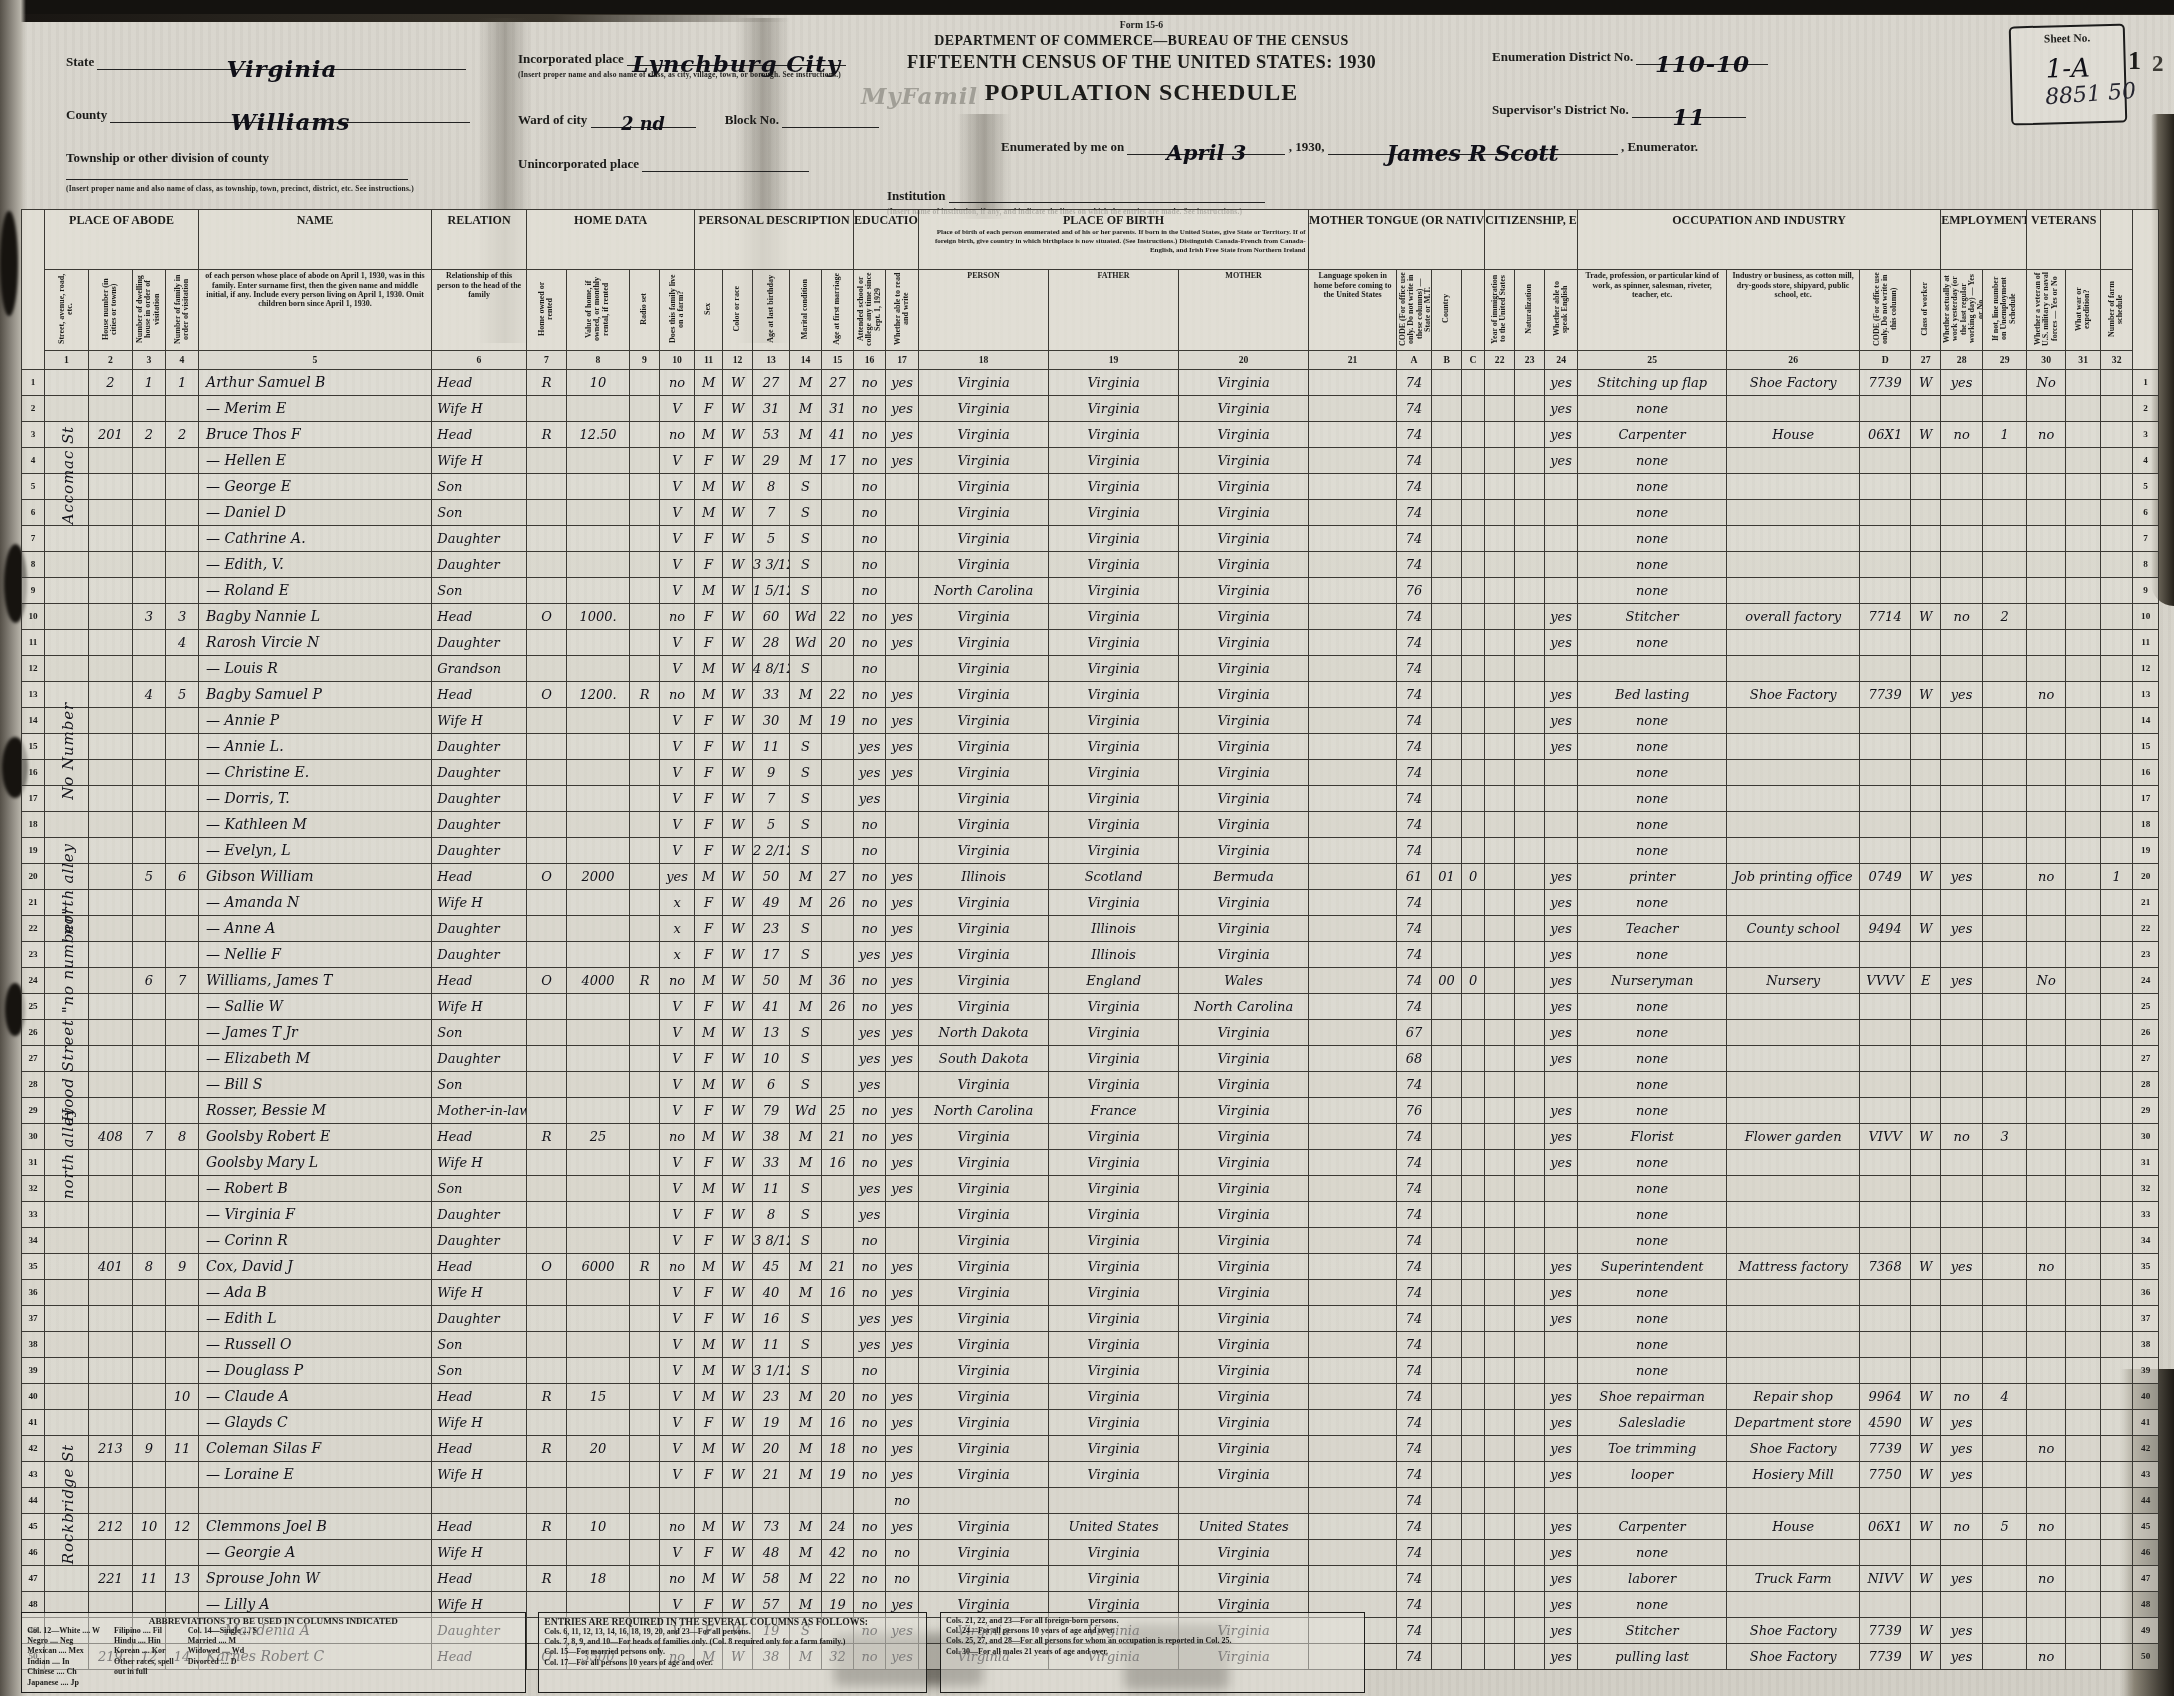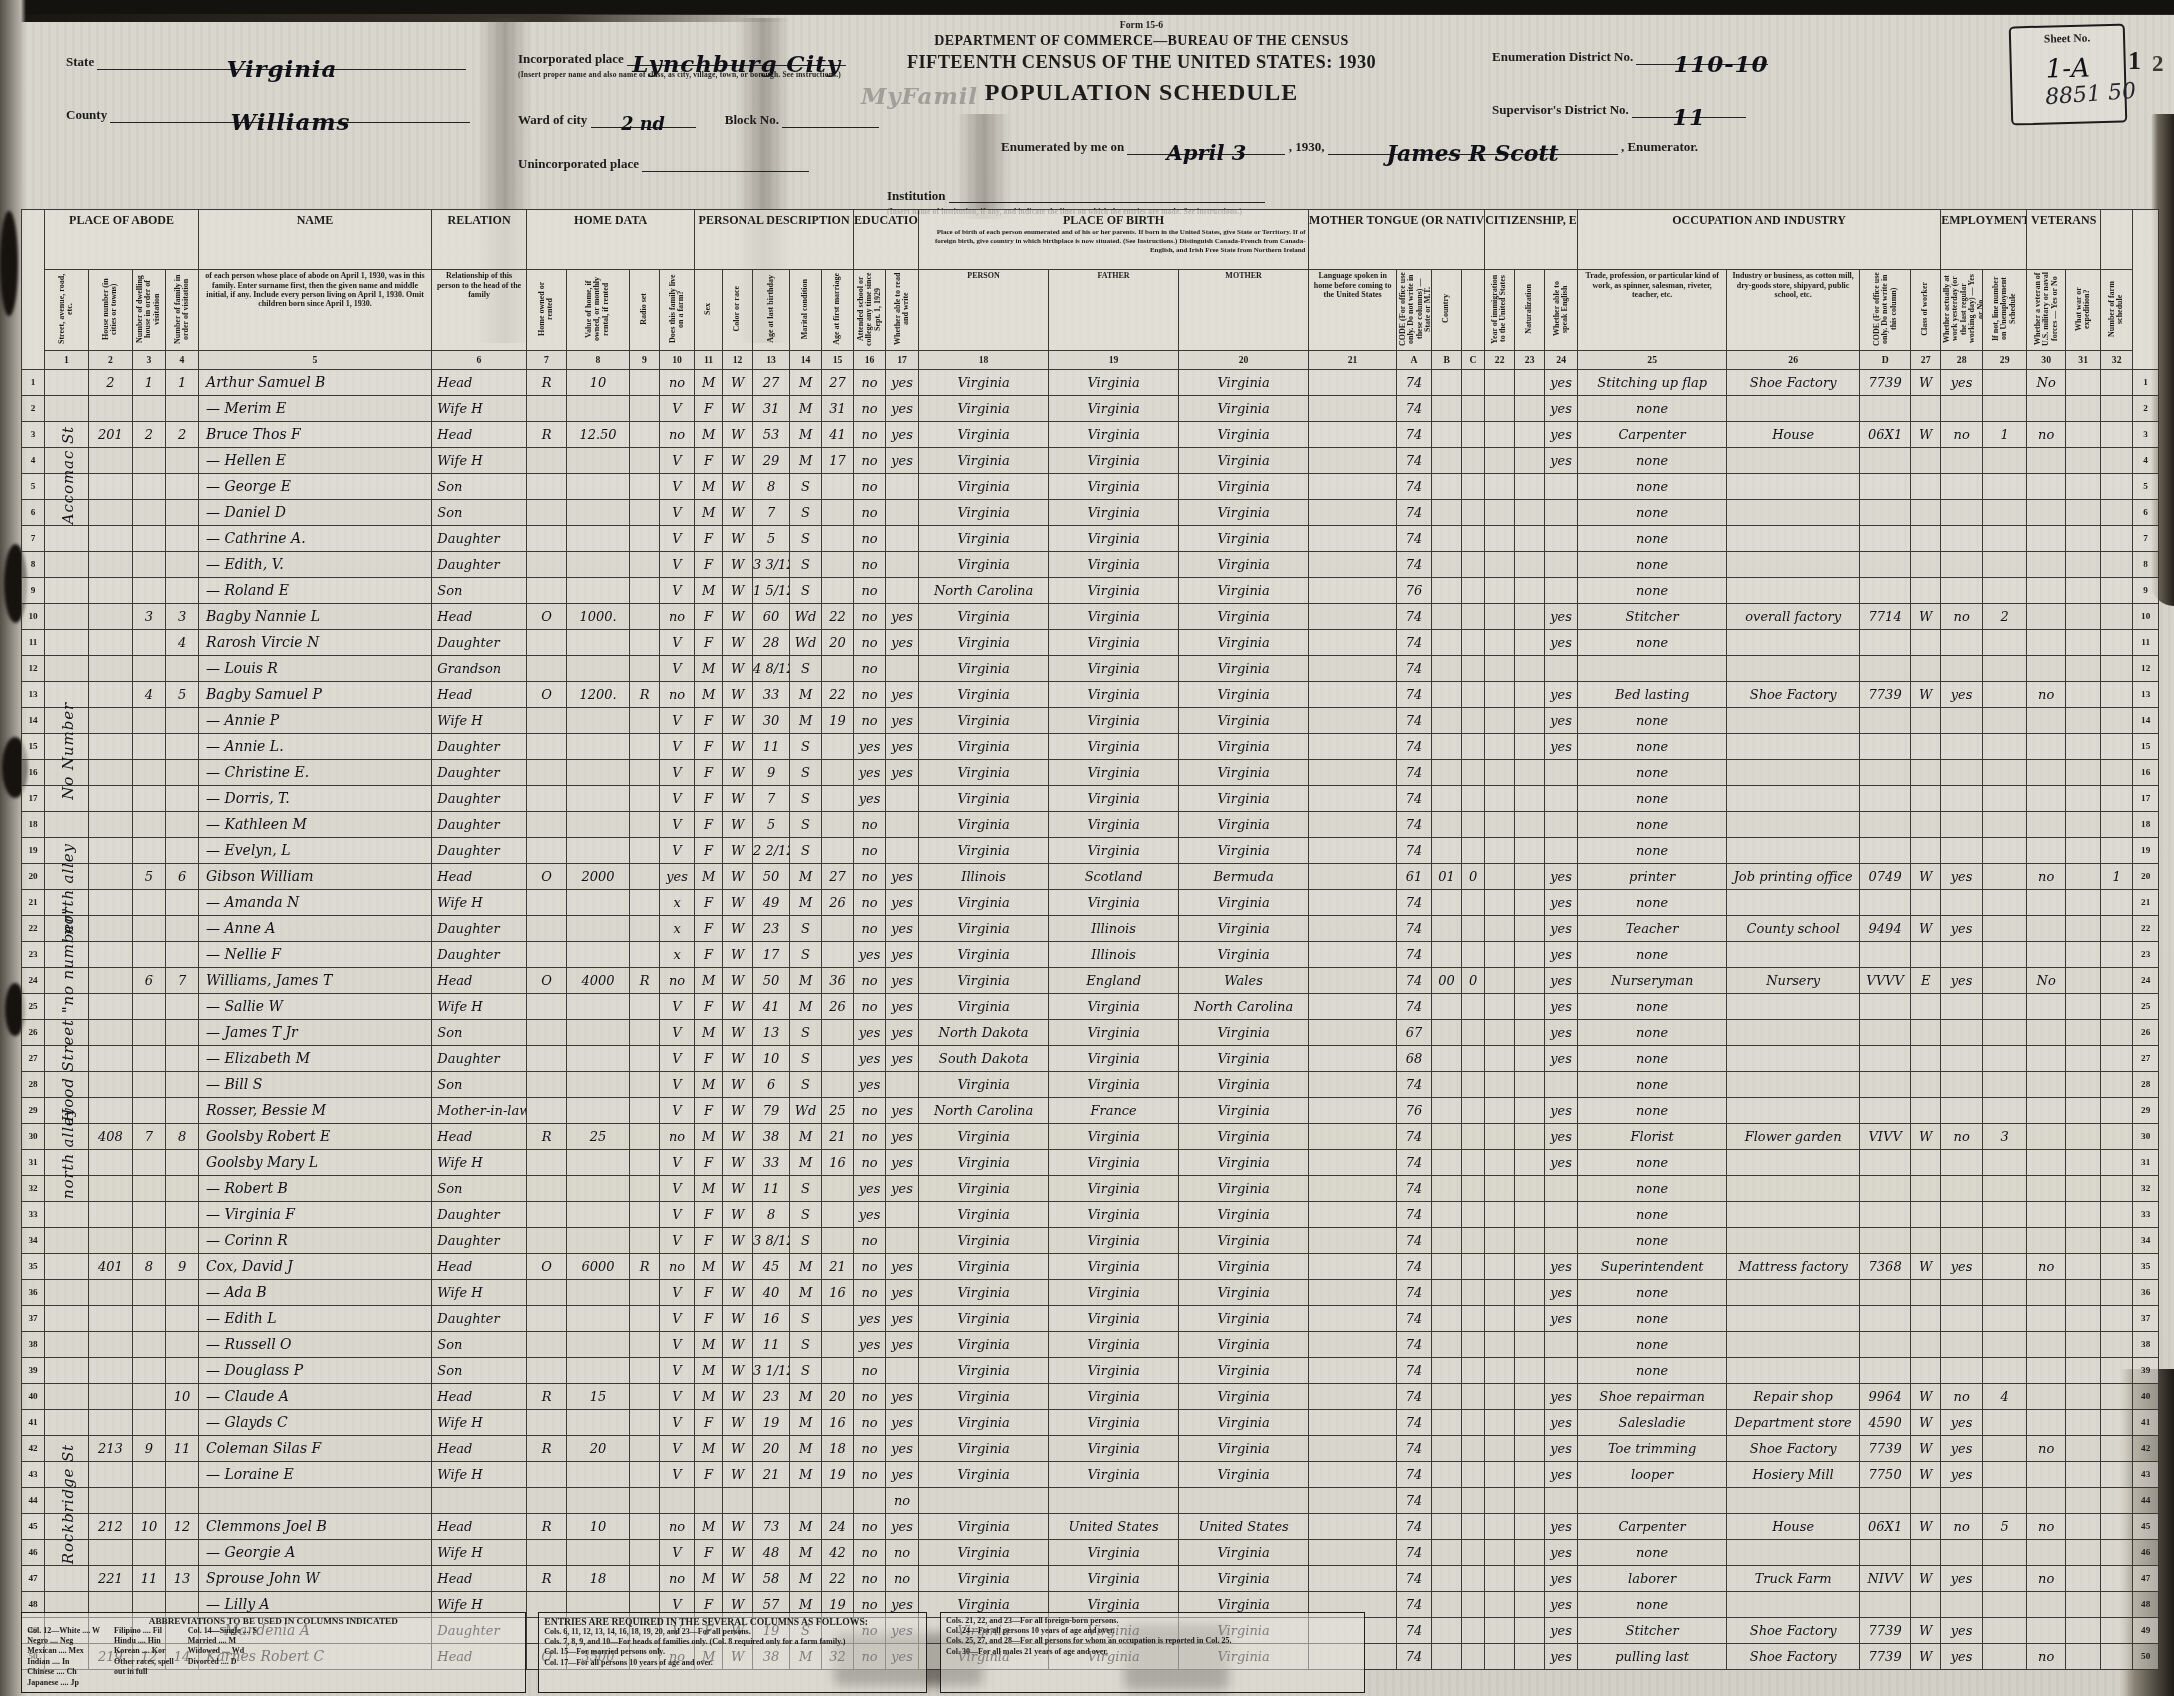--- a/index.html
+++ b/index.html
@@ -87,20 +87,25 @@
   <div class="hdr">
 
     <div class="fld" style="left:66px;top:54px;">
       <span>State</span>
       <span class="rule" style="width:369px;text-align:center;"><span class="hw hw-lg">Virginia</span></span>
     </div>
     <div class="fld" style="left:66px;top:107px;">
       <span>County</span>
       <span class="rule" style="width:360px;text-align:center;"><span class="hw hw-lg">Williams</span></span>
     </div>
+    <div class="fld" style="left:66px;top:151px;width:544px;line-height:1.1;">
+      <span>Township or other division of county</span>
+      <span class="rule" style="width:342px;"></span><br>
+      <span class="note">(Insert proper name and also name of class, as township, town, precinct, district, etc.   See instructions.)</span>
+    </div>
 
     <div class="fld" style="left:518px;top:51px;width:369px;line-height:1.1;">
       <span>Incorporated place</span>
       <span class="rule" style="width:219px;text-align:center;"><span class="hw hw-lg">Lynchburg  City</span></span><br>
       <span class="note">(Insert proper name and also name of class, as city, village, town, or borough.   See instructions.)</span>
     </div>
     <div class="fld" style="left:518px;top:112px;">
       <span>Ward of city</span>
       <span class="rule" style="width:105px;text-align:center;"><span class="hw" style="font-size:17.6px;">2 nd</span></span>
       <span style="margin-left:26px;">Block No.</span>
@@ -121,21 +126,21 @@
       <div class="f2">DEPARTMENT OF COMMERCE—BUREAU OF THE CENSUS</div>
       <div class="f3">FIFTEENTH CENSUS OF THE UNITED STATES: 1930</div>
       <div class="f4">
         <span class="wmark">MyFamil</span>
         <span>POPULATION SCHEDULE</span>
       </div>
     </div>
 
     <div class="fld" style="left:1492px;top:49px;">
       <span>Enumeration District No.</span>
-      <span class="rule" style="width:132px;text-align:right;"><span class="hw hw-lg">110-10</span></span>
+      <span class="rule" style="width:132px;text-align:center;"><span class="hw hw-lg">110-10</span></span>
     </div>
     <div class="fld" style="left:1492px;top:102px;">
       <span>Supervisor's District No.</span>
       <span class="rule" style="width:114px;text-align:center;"><span class="hw hw-lg">11</span></span>
     </div>
     <div class="sheetbox">
       <div class="lbl">Sheet No.</div>
       <div class="val hw">1-A</div>
     </div>
     <div class="corner1">1</div>

